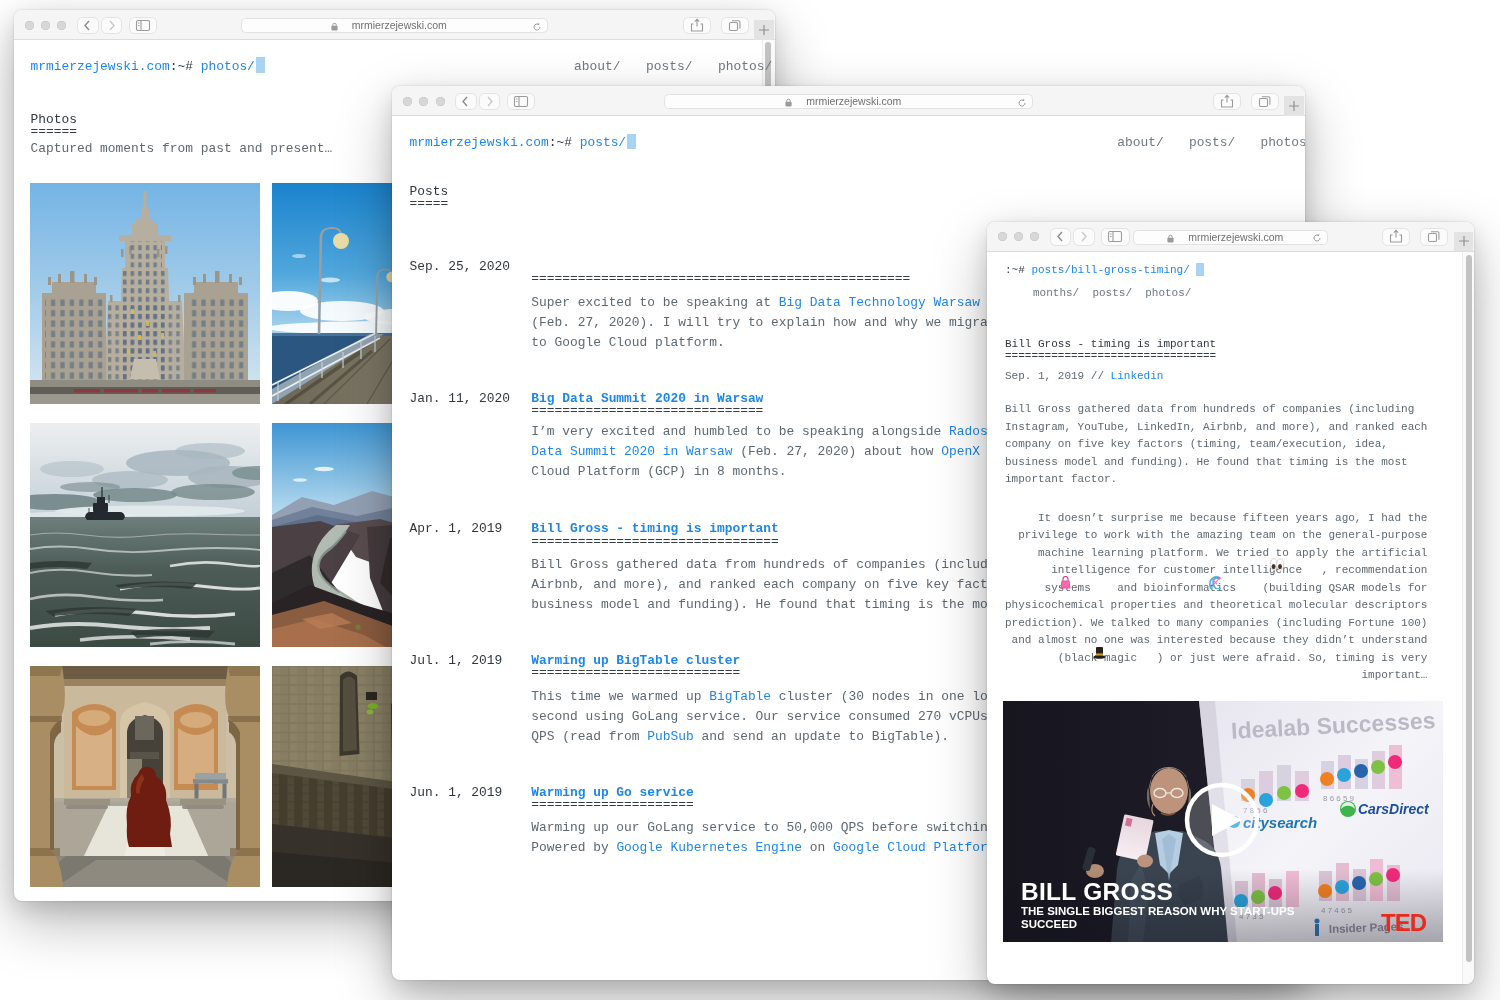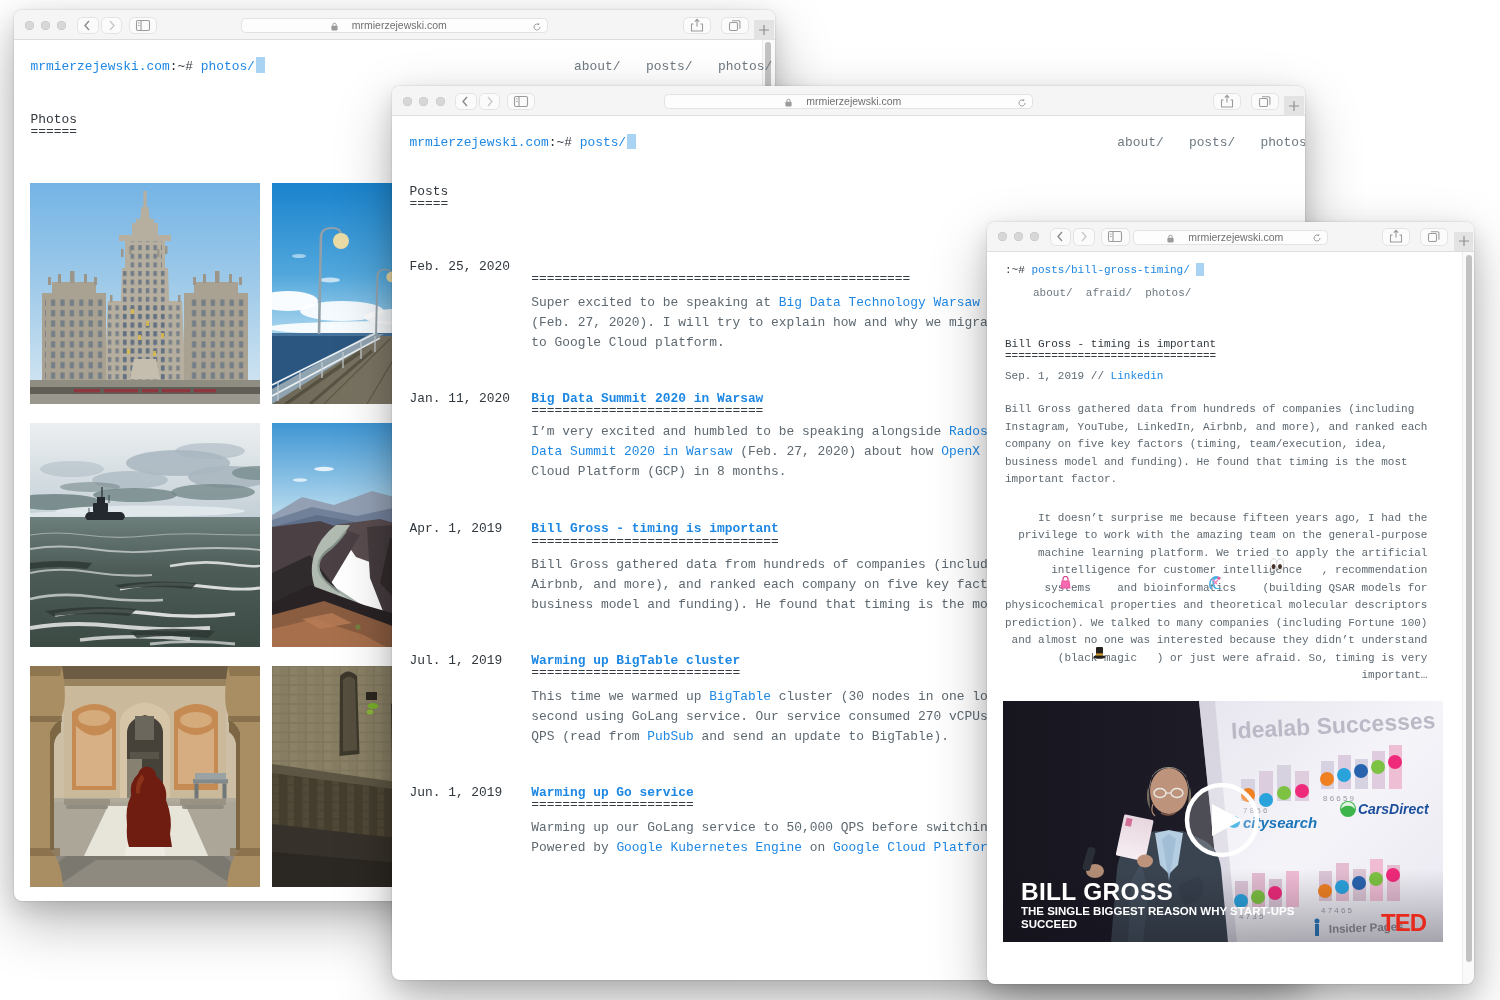--- a/index.html
+++ b/index.html
@@ -80,20 +80,21 @@
   <div style="position:absolute;right:0;top:30px;bottom:0;width:13px;background:#fafafa;border-left:1px solid #ececec;box-sizing:border-box;"></div>
   <div style="position:absolute;left:750.8px;top:32px;width:6.7px;height:240px;background:#c2c2c2;border-radius:3.5px;"></div>
 
   <div class="ln" style="left:16.5px;top:46.5px;"><span class="blue">mrmierzejewski.com</span><span class="dk">:~# </span><span class="blue">photos/</span></div>
   <div class="cur" style="left:242.2px;top:47.2px;width:9px;height:15.6px;"></div>
   <div class="ln nv" style="left:532px;top:46.5px;">about/</div>
   <div class="ln nv" style="left:604px;top:46.5px;">posts/</div>
   <div class="ln nv" style="left:676px;top:46.5px;">photos/</div>
   <div class="ln bd" style="left:16.5px;top:99.5px;">Photos</div>
   <div class="ln dk" style="left:16.5px;top:111.7px;">======</div>
+  <div class="ln gy" style="left:16.5px;top:128.9px;">Captured moments from past and present…</div>
 
   <div style="position:absolute;left:16px;top:173px;width:230px;height:221px;" id="ph1">
   <svg width="230" height="221" viewBox="0 0 230 221">
     <defs>
       <linearGradient id="p1sky" x1="0" y1="0" x2="0" y2="1">
         <stop offset="0" stop-color="#74b4e5"></stop>
             <stop offset="0.5" stop-color="#a3cce9"></stop>
             <stop offset="1" stop-color="#d8e8f2"></stop>
       </linearGradient>
       <pattern id="p1w" width="7.6" height="8.6" patternUnits="userSpaceOnUse">
@@ -487,21 +488,21 @@
     </div>
 
   <div class="ln" style="left:17.1px;top:46.6px;"><span class="blue">mrmierzejewski.com</span><span class="dk">:~# </span><span class="blue">posts/</span></div>
   <div class="cur" style="left:235.0px;top:47.3px;width:9px;height:15.6px;"></div>
   <div class="ln nv" style="left:696.9px;top:46.6px;">about/</div>
   <div class="ln nv" style="left:768.5px;top:46.6px;">posts/</div>
   <div class="ln nv" style="left:840px;top:46.6px;">photos/</div>
   <div class="ln bd" style="left:17.1px;top:95.4px;">Posts</div>
   <div class="ln dk" style="left:17.1px;top:107.6px;">=====</div>
 
-  <div class="ln bd" style="left:17.1px;top:170.3px;">Feb. 25, 2020</div>
+  <div class="ln bd" style="left:17.1px;top:170.3px;">Sep. 25, 2020</div>
   <div class="ln dk" style="left:138.9px;top:182.5px;">=================================================</div>
   <div class="ln gy pb" style="left:138.9px;top:206.6px;">Super excited to be speaking at <span class="blue">Big Data Technology Warsaw Summit</span>
 (Feb. 27, 2020). I will try to explain how and why we migrated some
 to Google Cloud platform.</div>
 
   <div class="ln bd" style="left:17.1px;top:302.2px;">Jan. 11, 2020</div>
   <div class="ln bdl" style="left:138.9px;top:302.2px;">Big Data Summit 2020 in Warsaw</div>
   <div class="ln dk" style="left:138.9px;top:314.4px;">==============================</div>
   <div class="ln gy pb" style="left:138.9px;top:335.8px;">I’m very excited and humbled to be speaking alongside <span class="blue">Radoslaw at Big</span>
 <span class="blue">Data Summit 2020 in Warsaw</span> (Feb. 27, 2020) about how <span class="blue">OpenX</span> migrated
@@ -570,21 +571,21 @@
         <line x1="6" y1="1" x2="6" y2="11" stroke="#8f8f8f" stroke-width="1.2"></line>
         <line x1="1" y1="6" x2="11" y2="6" stroke="#8f8f8f" stroke-width="1.2"></line>
       </svg>
     </div>
 
   <div style="position:absolute;right:0;top:30px;bottom:0;width:12.5px;background:#fafafa;border-left:1px solid #ececec;box-sizing:border-box;"></div>
   <div style="position:absolute;left:479.4px;top:33.5px;width:6px;height:707px;background:#c2c2c2;border-radius:3px;"></div>
 
   <div class="ln" style="left:18.2px;top:40.5px;"><span class="dk">:~# </span><span class="blue">posts/bill-gross-timing/</span></div>
   <div class="cur" style="left:209.6px;top:41.2px;width:8px;height:13.8px;"></div>
-  <div class="ln nv" style="left:18.2px;top:63.7px;">about/  afraid/  photos/</div>
+  <div class="ln nv" style="left:18.2px;top:63.7px;">months/  posts/  photos/</div>
   <div class="ln bd" style="left:18.2px;top:114.9px;">Bill Gross - timing is important</div>
   <div class="ln dk" style="left:18.2px;top:126.1px;">================================</div>
   <div class="ln gy" style="left:18.2px;top:146.2px;">Sep. 1, 2019 // <span class="blue">Linkedin</span></div>
   <div class="ln gy" style="left:18.2px;top:179.5px;">Bill Gross gathered data from hundreds of companies (including
 Instagram, YouTube, LinkedIn, Airbnb, and more), and ranked each
 company on five key factors (timing, team/execution, idea,
 business model and funding). He found that timing is the most
 important factor.</div>
   <div class="ln gy" style="left:18.2px;top:288px;text-align:right;">It doesn’t surprise me because fifteen years ago, I had the
 privilege to work with the amazing team on the general-purpose

